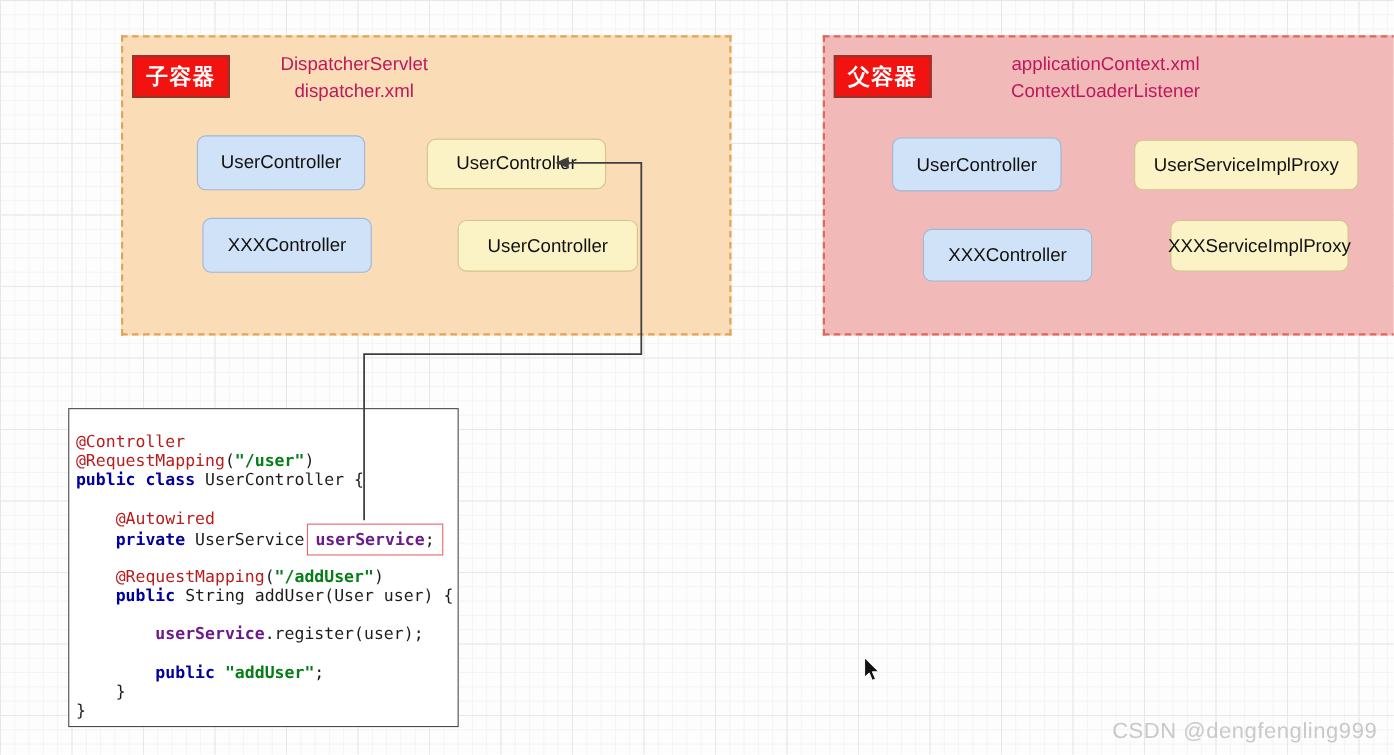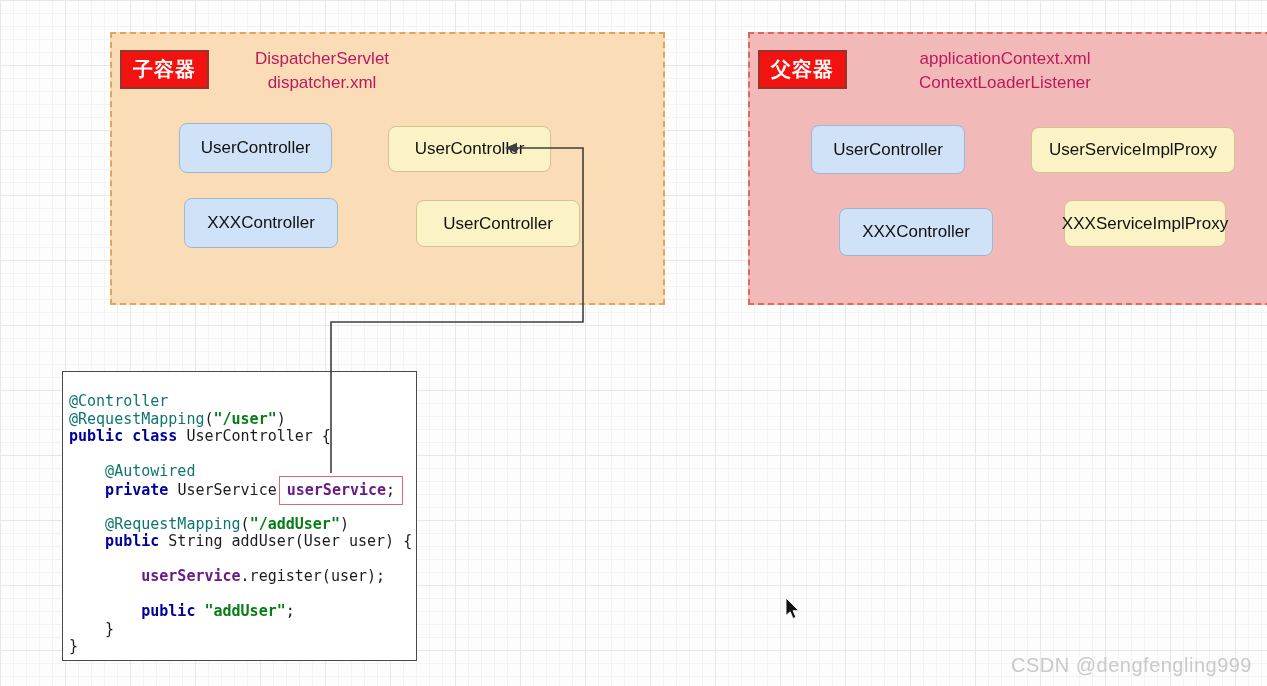--- a/index.html
+++ b/index.html
@@ -57,21 +57,21 @@
   #code-panel {
     position:absolute; left:62px; top:371px; width:355px; height:290px;
     background:#ffffff; border:1px solid #4a4a4a;
     padding:21px 4px 6px 6px;
     font-family:"DejaVu Sans Mono", monospace; font-size:15px;
     z-index:2;
   }
   .code-line { height:17.5px; line-height:17.5px; white-space:pre; color:#1c1c1c; }
   .tok-plain { color:#1c1c1c; }
   .tok-kw    { color:#00009c; font-weight:bold; }
-  .tok-ann   { color:#0f766e; }
+  .tok-ann   { color:#b91c1c; }
   .tok-str   { color:#067d17; font-weight:bold; }
   .tok-field { color:#6a1b87; font-weight:bold; }
   .hl-box {
     display:inline-block; border:1.5px solid #e06868;
     padding:5px 7px; margin:-5px -7px; position:relative; top:0;
     background:transparent;
   }
 
   #connector-svg, #cursor-svg {
     position:absolute; left:0; top:0; width:1267px; height:686px;

